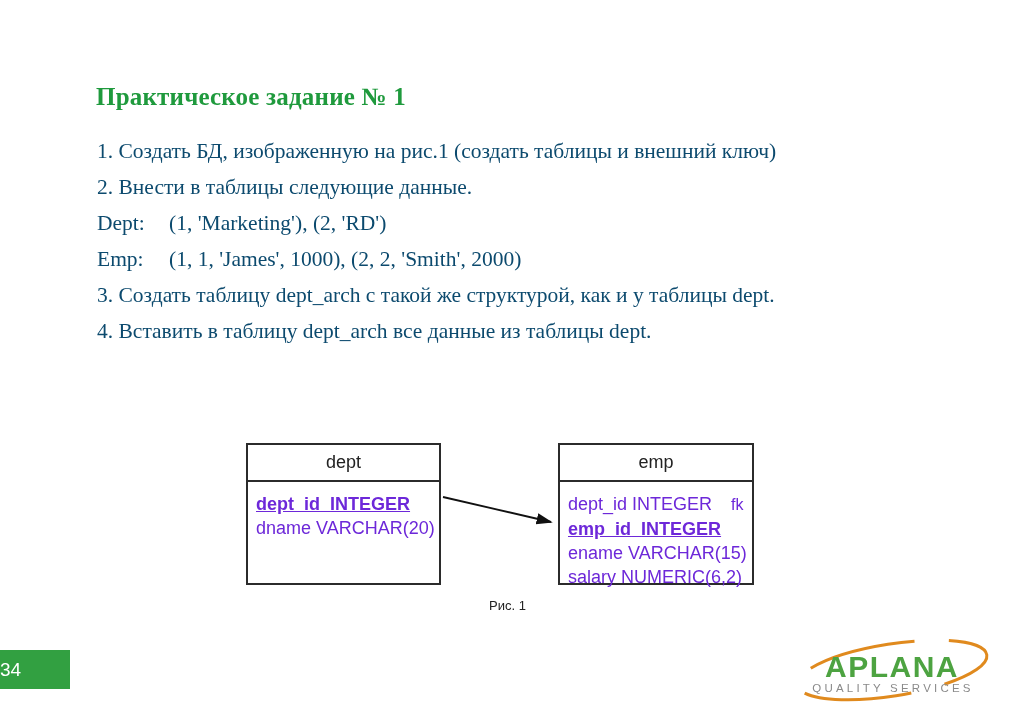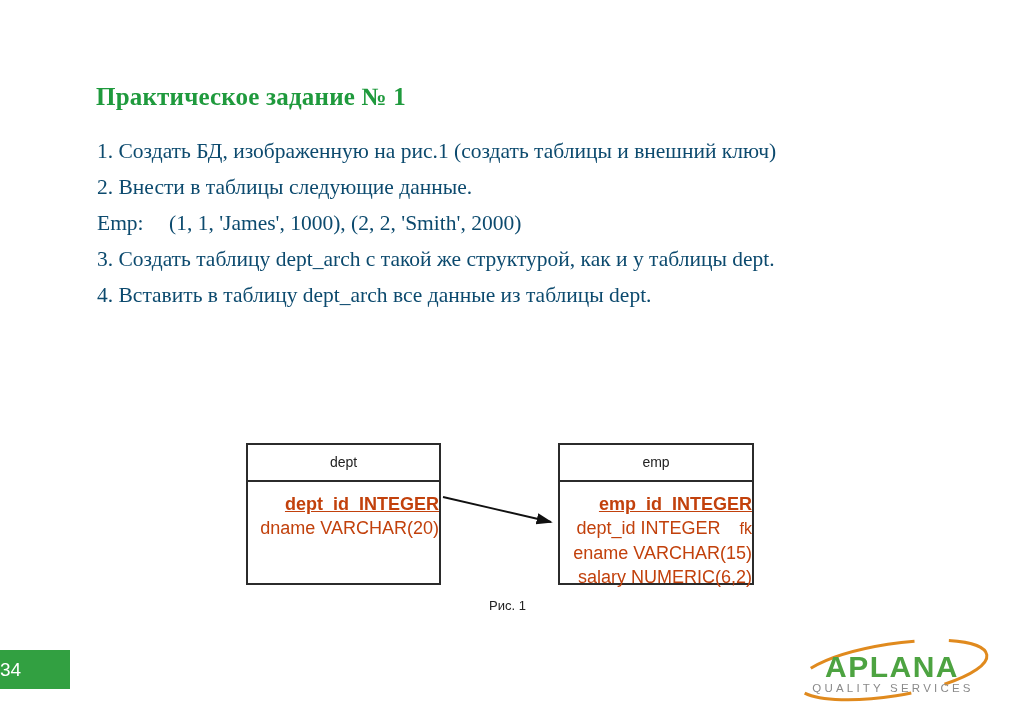--- a/index.html
+++ b/index.html
@@ -66,33 +66,32 @@
     background: #ffffff;
     font-family: "Liberation Sans", "DejaVu Sans", sans-serif;
   }
   #er-box-dept { left: 246px; top: 443px; width: 195px; height: 142px; }
   #er-box-emp  { left: 558px; top: 443px; width: 196px; height: 142px; }
 
   .er-header {
     height: 35px;
     line-height: 35px;
     text-align: center;
-    font-size: 14px;
+    font-size: 18px;
     color: #222;
     border-bottom: 2px solid #2b2b2b;
   }
   .er-fields {
     padding: 10px 0 0 8px;
   }
   .er-field {
     font-size: 18px;
     line-height: 24px;
-    color: #c2410c;
+    color: #6d28d9;
     white-space: nowrap;
-    text-align: right;
   }
   .er-field.pk {
     font-weight: bold;
     text-decoration: underline;
   }
   .er-field .fk-tag {
     display: inline-block;
     margin-left: 14px;
     font-size: 16px;
   }
@@ -142,20 +141,23 @@
 <div class="task-list">
 
   <div class="task-line">
     <span>1. Создать БД, изображенную на рис.1 (создать таблицы и внешний ключ)</span>
   </div>
 
   <div class="task-line">
     <span>2. Внести в таблицы следующие данные.</span>
   </div>
 
+  <div class="task-line">
+    <span class="lbl">Dept:</span><span>(1, 'Marketing'), (2, 'RD')</span>
+  </div>
 
   <div class="task-line">
     <span class="lbl">Emp:</span><span>(1, 1, 'James', 1000), (2, 2, 'Smith', 2000)</span>
   </div>
 
   <div class="task-line">
     <span>3. Создать таблицу dept_arch с такой же структурой, как и у таблицы dept.</span>
   </div>
 
   <div class="task-line">
@@ -174,28 +176,28 @@
     <div class="er-field">
       <span>dname</span>
       <span>VARCHAR(20)</span>
     </div>
   </div>
 </div>
 
 <div class="er-box" id="er-box-emp">
   <div class="er-header">emp</div>
   <div class="er-fields">
+    <div class="er-field">
+      <span>dept_id</span>
+      <span>INTEGER</span>
+      <span class="fk-tag">fk</span>
+    </div>
     <div class="er-field pk">
       <span>emp_id</span>&nbsp;
       <span>INTEGER</span>
-    </div>
-    <div class="er-field">
-      <span>dept_id</span>
-      <span>INTEGER</span>
-      <span class="fk-tag">fk</span>
     </div>
     <div class="er-field">
       <span>ename</span>
       <span>VARCHAR(15)</span>
     </div>
     <div class="er-field">
       <span>salary</span>
       <span>NUMERIC(6,2)</span>
     </div>
   </div>

